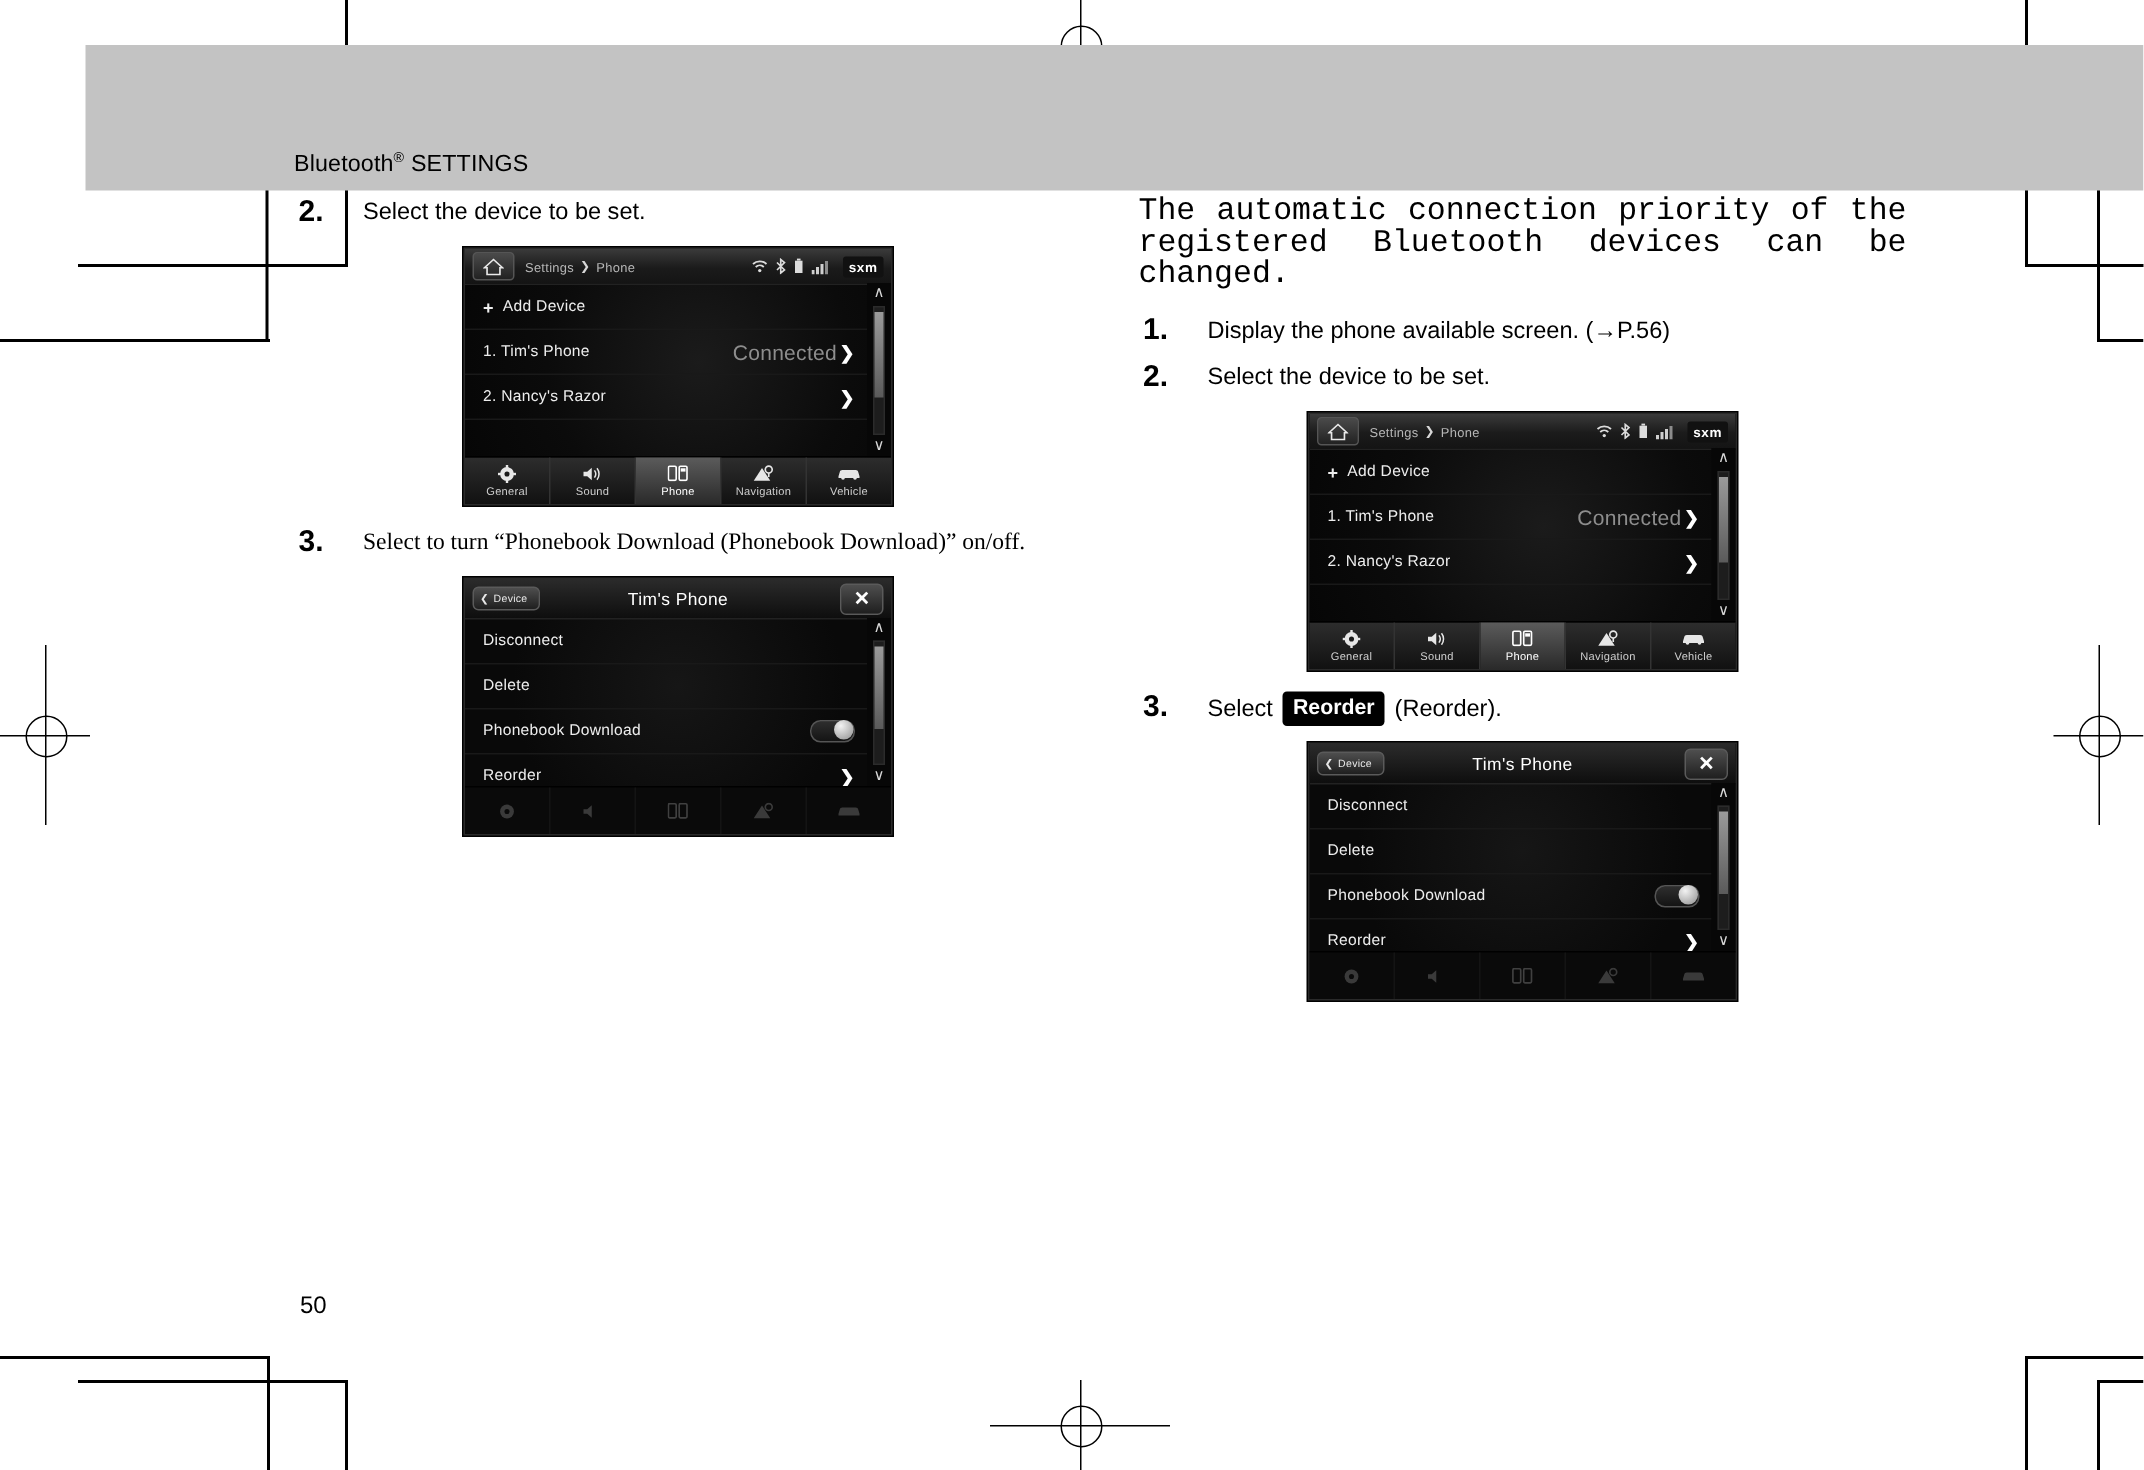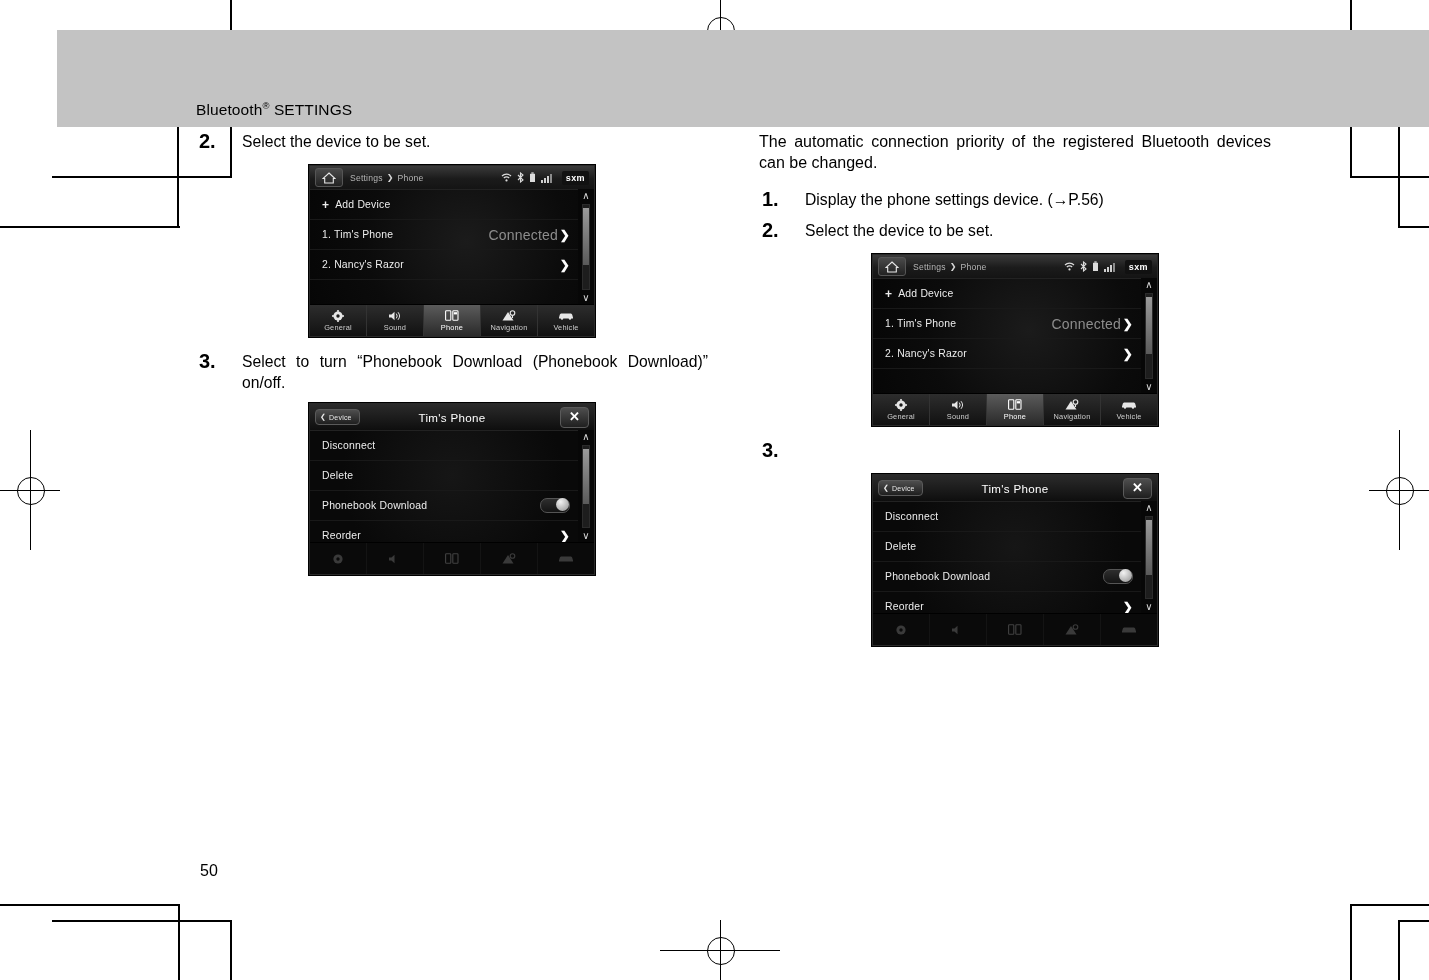--- a/index.html
+++ b/index.html
@@ -68,24 +68,25 @@
     font-size: 18.5px;
     line-height: 25px;
     padding: 8px 10px 9px 12px;
     width: 484px;
     box-sizing: content-box;
     margin-bottom: 26px;
     letter-spacing: .1px;
   }
 
   .para {
-    font-size: 16px;
+    font-size: 21px;
     line-height: 21px;
     margin: 0 0 16px 0;
     text-align: justify;
+    font-family: Liberation Mono, monospace;
   }
 
   
   .step {
     position: relative;
     padding-left: 46px;
     margin-bottom: 7px;
     min-height: 24px;
   }
   .step .num {
@@ -94,21 +95,21 @@
     top: -2px;
     font-weight: bold;
     font-size: 20px;
     line-height: 24px;
   }
   .step .txt {
     font-size: 15.7px;
     line-height: 21px;
     display: block;
   }
-  .step .txt.justify { text-align: justify; }
+  .step .txt.justify { text-align: justify; font-family: Liberation Serif, serif; }
 
   
   .keycap {
     display: inline-block;
     background: #000;
     color: #fff;
     font-weight: bold;
     font-size: 14.2px;
     line-height: 18px;
     padding: 2px 7px 3px 7px;
@@ -583,21 +584,21 @@
 
 </div>
 
 <div class="col col-right">
 
 
   <p class="para">The automatic connection priority of the registered Bluetooth devices can be changed.</p>
 
   <div class="step">
     <span class="num">1.</span>
-    <span class="txt">Display the phone settings device. (→P.56)</span>
+    <span class="txt">Display the phone available screen. (→P.56)</span>
   </div>
 
   <div class="step">
     <span class="num">2.</span>
     <span class="txt">Select the device to be set.</span>
   </div>
 
   <div class="screen-wrap">
     <div class="screen">
       <div class="sbar">
@@ -711,20 +712,21 @@
               </svg>
             </span>
           <span>Vehicle</span>
         </div>
       </div>
     </div>
   </div>
 
   <div class="step">
     <span class="num">3.</span>
+    <span class="txt"><span>Select </span><span class="keycap">Reorder</span><span> (Reorder).</span></span>
   </div>
 
   <div class="screen-wrap">
     <div class="screen">
       <div class="dbar">
         <div class="back-btn">
           <span>❮</span>
           <span>Device</span>
         </div>
         <div class="dtitle">Tim's Phone</div>

